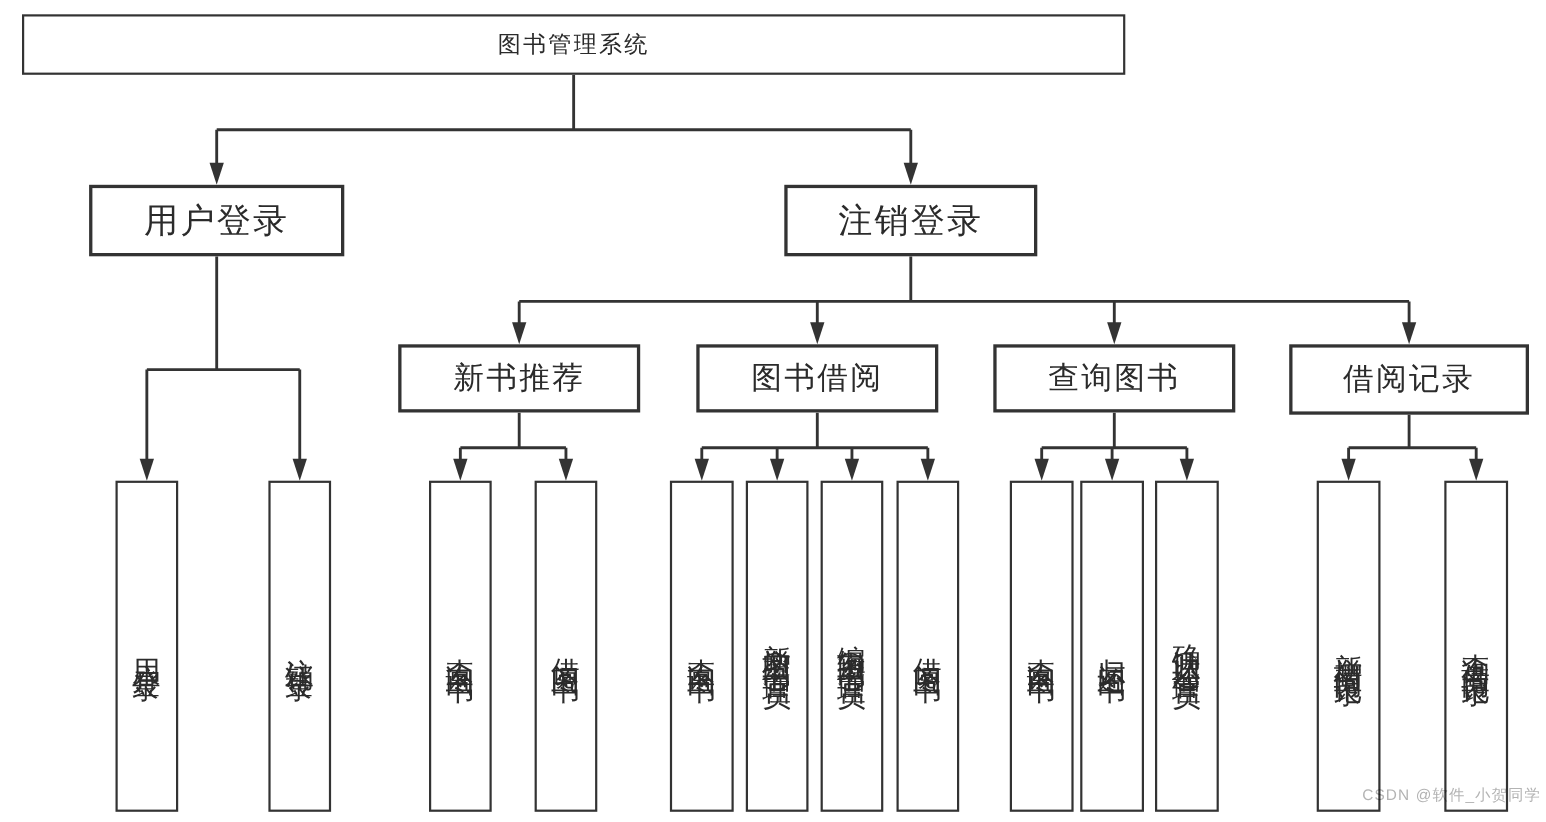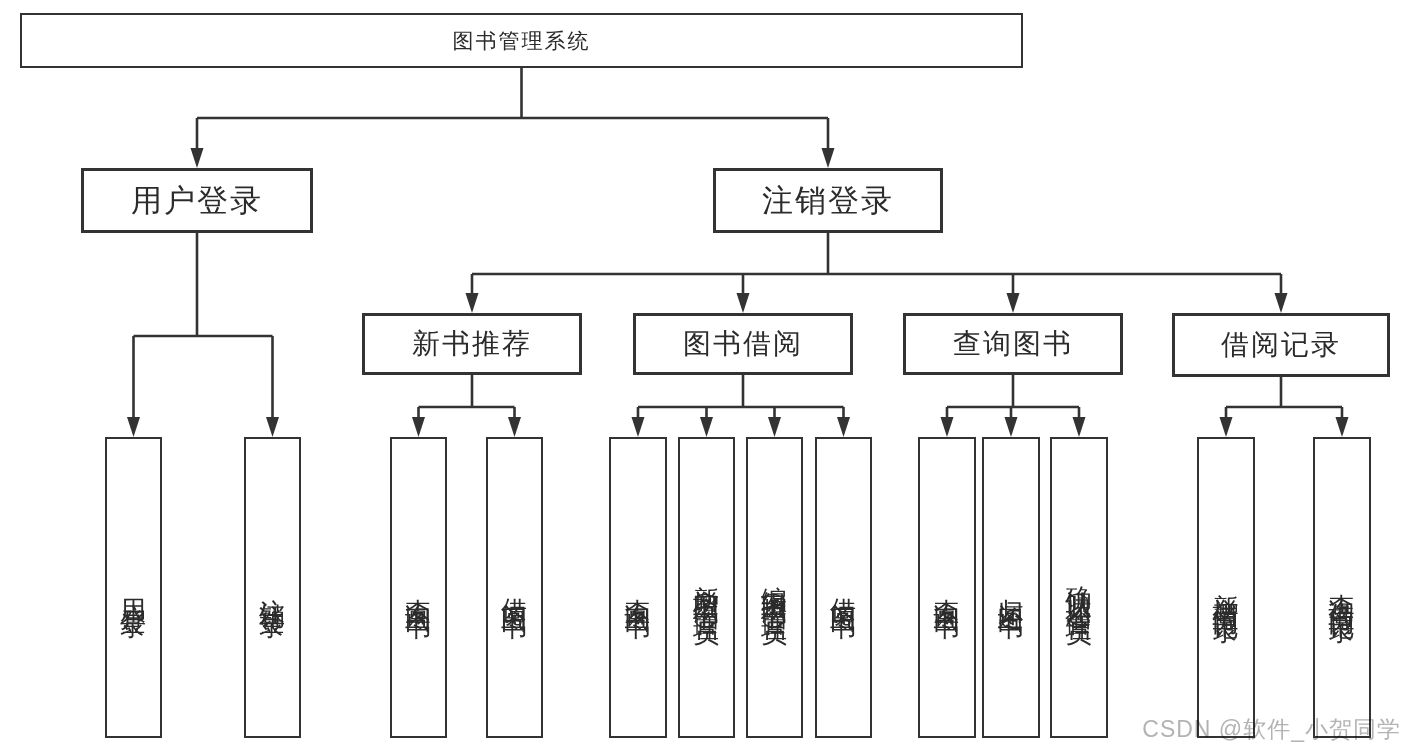--- a/index.html
+++ b/index.html
@@ -52,21 +52,21 @@
     letter-spacing: 5px;
     line-height: 1;
     color: #2b2b2b;
     white-space: nowrap;
   }
   .watermark {
     position: absolute;
     right: 4px;
     top: 714px;
     z-index: 3;
-    font-size: 23px;
+    font-size: 14px;
     letter-spacing: 1px;
     color: #b3b3b3;
     mix-blend-mode: multiply;
     white-space: nowrap;
   }
 </style>
 </head>
 <body>
 
 <div class="canvas">

